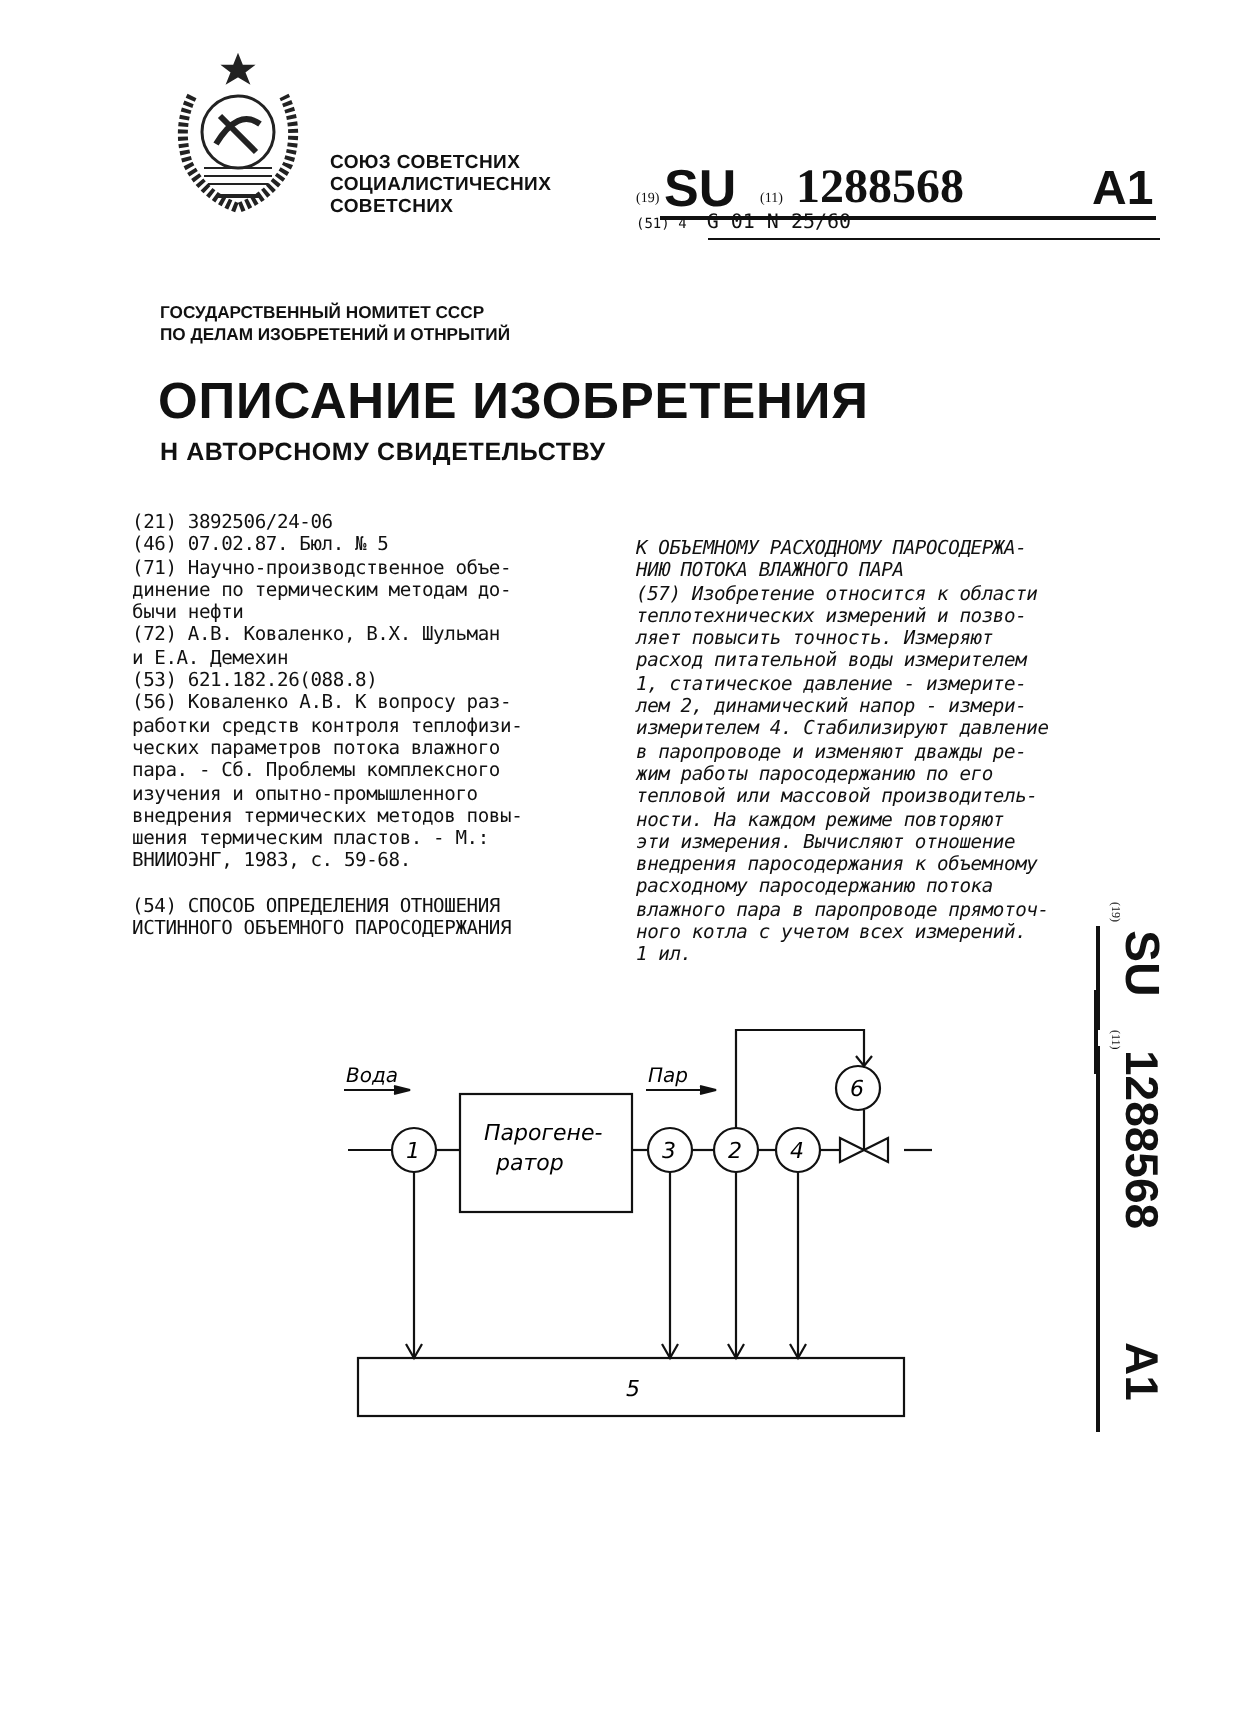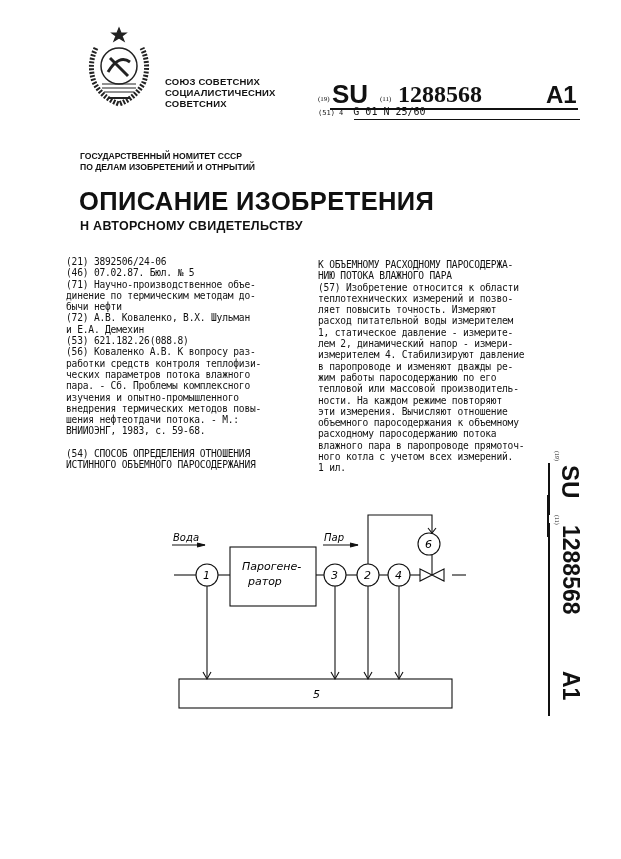--- a/index.html
+++ b/index.html
@@ -21,21 +21,21 @@
 
   #ipc { left: 318px; top: 106px; width: 262px; font-size: 10px; }
   #ipc .line { position: absolute; left: 36px; right: 0; top: 13px; height: 1px; background: #111; }
 
   #committee { left: 80px; top: 128px; font-size: 8.6px; line-height: 10.5px; font-weight: bold; }
   #doc-title { left: 79px; top: 164px; font-size: 25.5px; font-weight: bold; letter-spacing: 0.4px; white-space: nowrap; }
   #doc-subtitle { left: 80px; top: 196px; font-size: 12.5px; font-weight: bold; letter-spacing: 0.3px; white-space: nowrap; }
 
   .col { font-size: 9.6px; line-height: 11.3px; letter-spacing: -0.2px; white-space: nowrap; }
   #col-left { left: 66px; top: 256px; width: 230px; }
-  #col-right { left: 318px; top: 259px; width: 232px; }
+  #col-right { left: 318px; top: 269px; width: 232px; font-style: italic; }
   .gap { height: 11px; }
 
   #side-num { left: 546px; top: 428px; width: 40px; height: 265px; }
   #side-num .inner { position: absolute; left: 0; top: 0; width: 265px; height: 40px; transform-origin: 0 0; transform: translate(0px, 265px) rotate(-90deg); }
   #side-num .inner { transform: translateX(40px) rotate(90deg); }
   #side-num .tag { position: absolute; font-size: 6px; top: 26px; font-family: "Liberation Serif", serif; }
   #side-num .su { position: absolute; left: 14px; top: 2px; font-size: 24px; font-weight: bold; }
   #side-num .num { position: absolute; left: 74px; top: 2px; font-size: 23px; font-weight: bold; }
   #side-num .kind { position: absolute; left: 220px; top: 2px; font-size: 23px; font-weight: bold; }
   #side-num .ln1 { position: absolute; left: 12px; top: 36px; width: 52px; height: 1.5px; background:#111; }
@@ -100,21 +100,21 @@
   <div>бычи нефти</div>
   <div>(72) А.В. Коваленко, В.Х. Шульман</div>
   <div>и Е.А. Демехин</div>
   <div>(53) 621.182.26(088.8)</div>
   <div>(56) Коваленко А.В. К вопросу раз-</div>
   <div>работки средств контроля теплофизи-</div>
   <div>ческих параметров потока влажного</div>
   <div>пара. - Сб. Проблемы комплексного</div>
   <div>изучения и опытно-промышленного</div>
   <div>внедрения термических методов повы-</div>
-  <div>шения нефтеотдачи потока. - М.:</div>
+  <div>шения термическим пластов. - М.:</div>
   <div>ВНИИОЭНГ, 1983, с. 59-68.</div>
   <div class="gap"></div>
   <div>(54) СПОСОБ ОПРЕДЕЛЕНИЯ ОТНОШЕНИЯ</div>
   <div>ИСТИННОГО ОБЪЕМНОГО ПАРОСОДЕРЖАНИЯ</div>
 </div>
 
 <div id="col-right" class="abs col mono">
   <div>К ОБЪЕМНОМУ РАСХОДНОМУ ПАРОСОДЕРЖА-</div>
   <div>НИЮ ПОТОКА ВЛАЖНОГО ПАРА</div>
   <div>(57) Изобретение относится к области</div>
@@ -122,21 +122,21 @@
   <div>ляет повысить точность. Измеряют</div>
   <div>расход питательной воды измерителем</div>
   <div>1, статическое давление - измерите-</div>
   <div>лем 2, динамический напор - измери-</div>
   <div>измерителем 4. Стабилизируют давление</div>
   <div>в паропроводе и изменяют дважды ре-</div>
   <div>жим работы паросодержанию по его</div>
   <div>тепловой или массовой производитель-</div>
   <div>ности. На каждом режиме повторяют</div>
   <div>эти измерения. Вычисляют отношение</div>
-  <div>объемного паросодержания к объемному</div>
+  <div>внедрения паросодержания к объемному</div>
   <div>расходному паросодержанию потока</div>
   <div>влажного пара в паропроводе прямоточ-</div>
   <div>ного котла с учетом всех измерений.</div>
   <div>1 ил.</div>
 </div>
 
 <div id="side-num" class="abs sans">
   <div class="inner">
     <span class="tag" style="left:0">(19)</span>
     <span class="su">SU</span>

